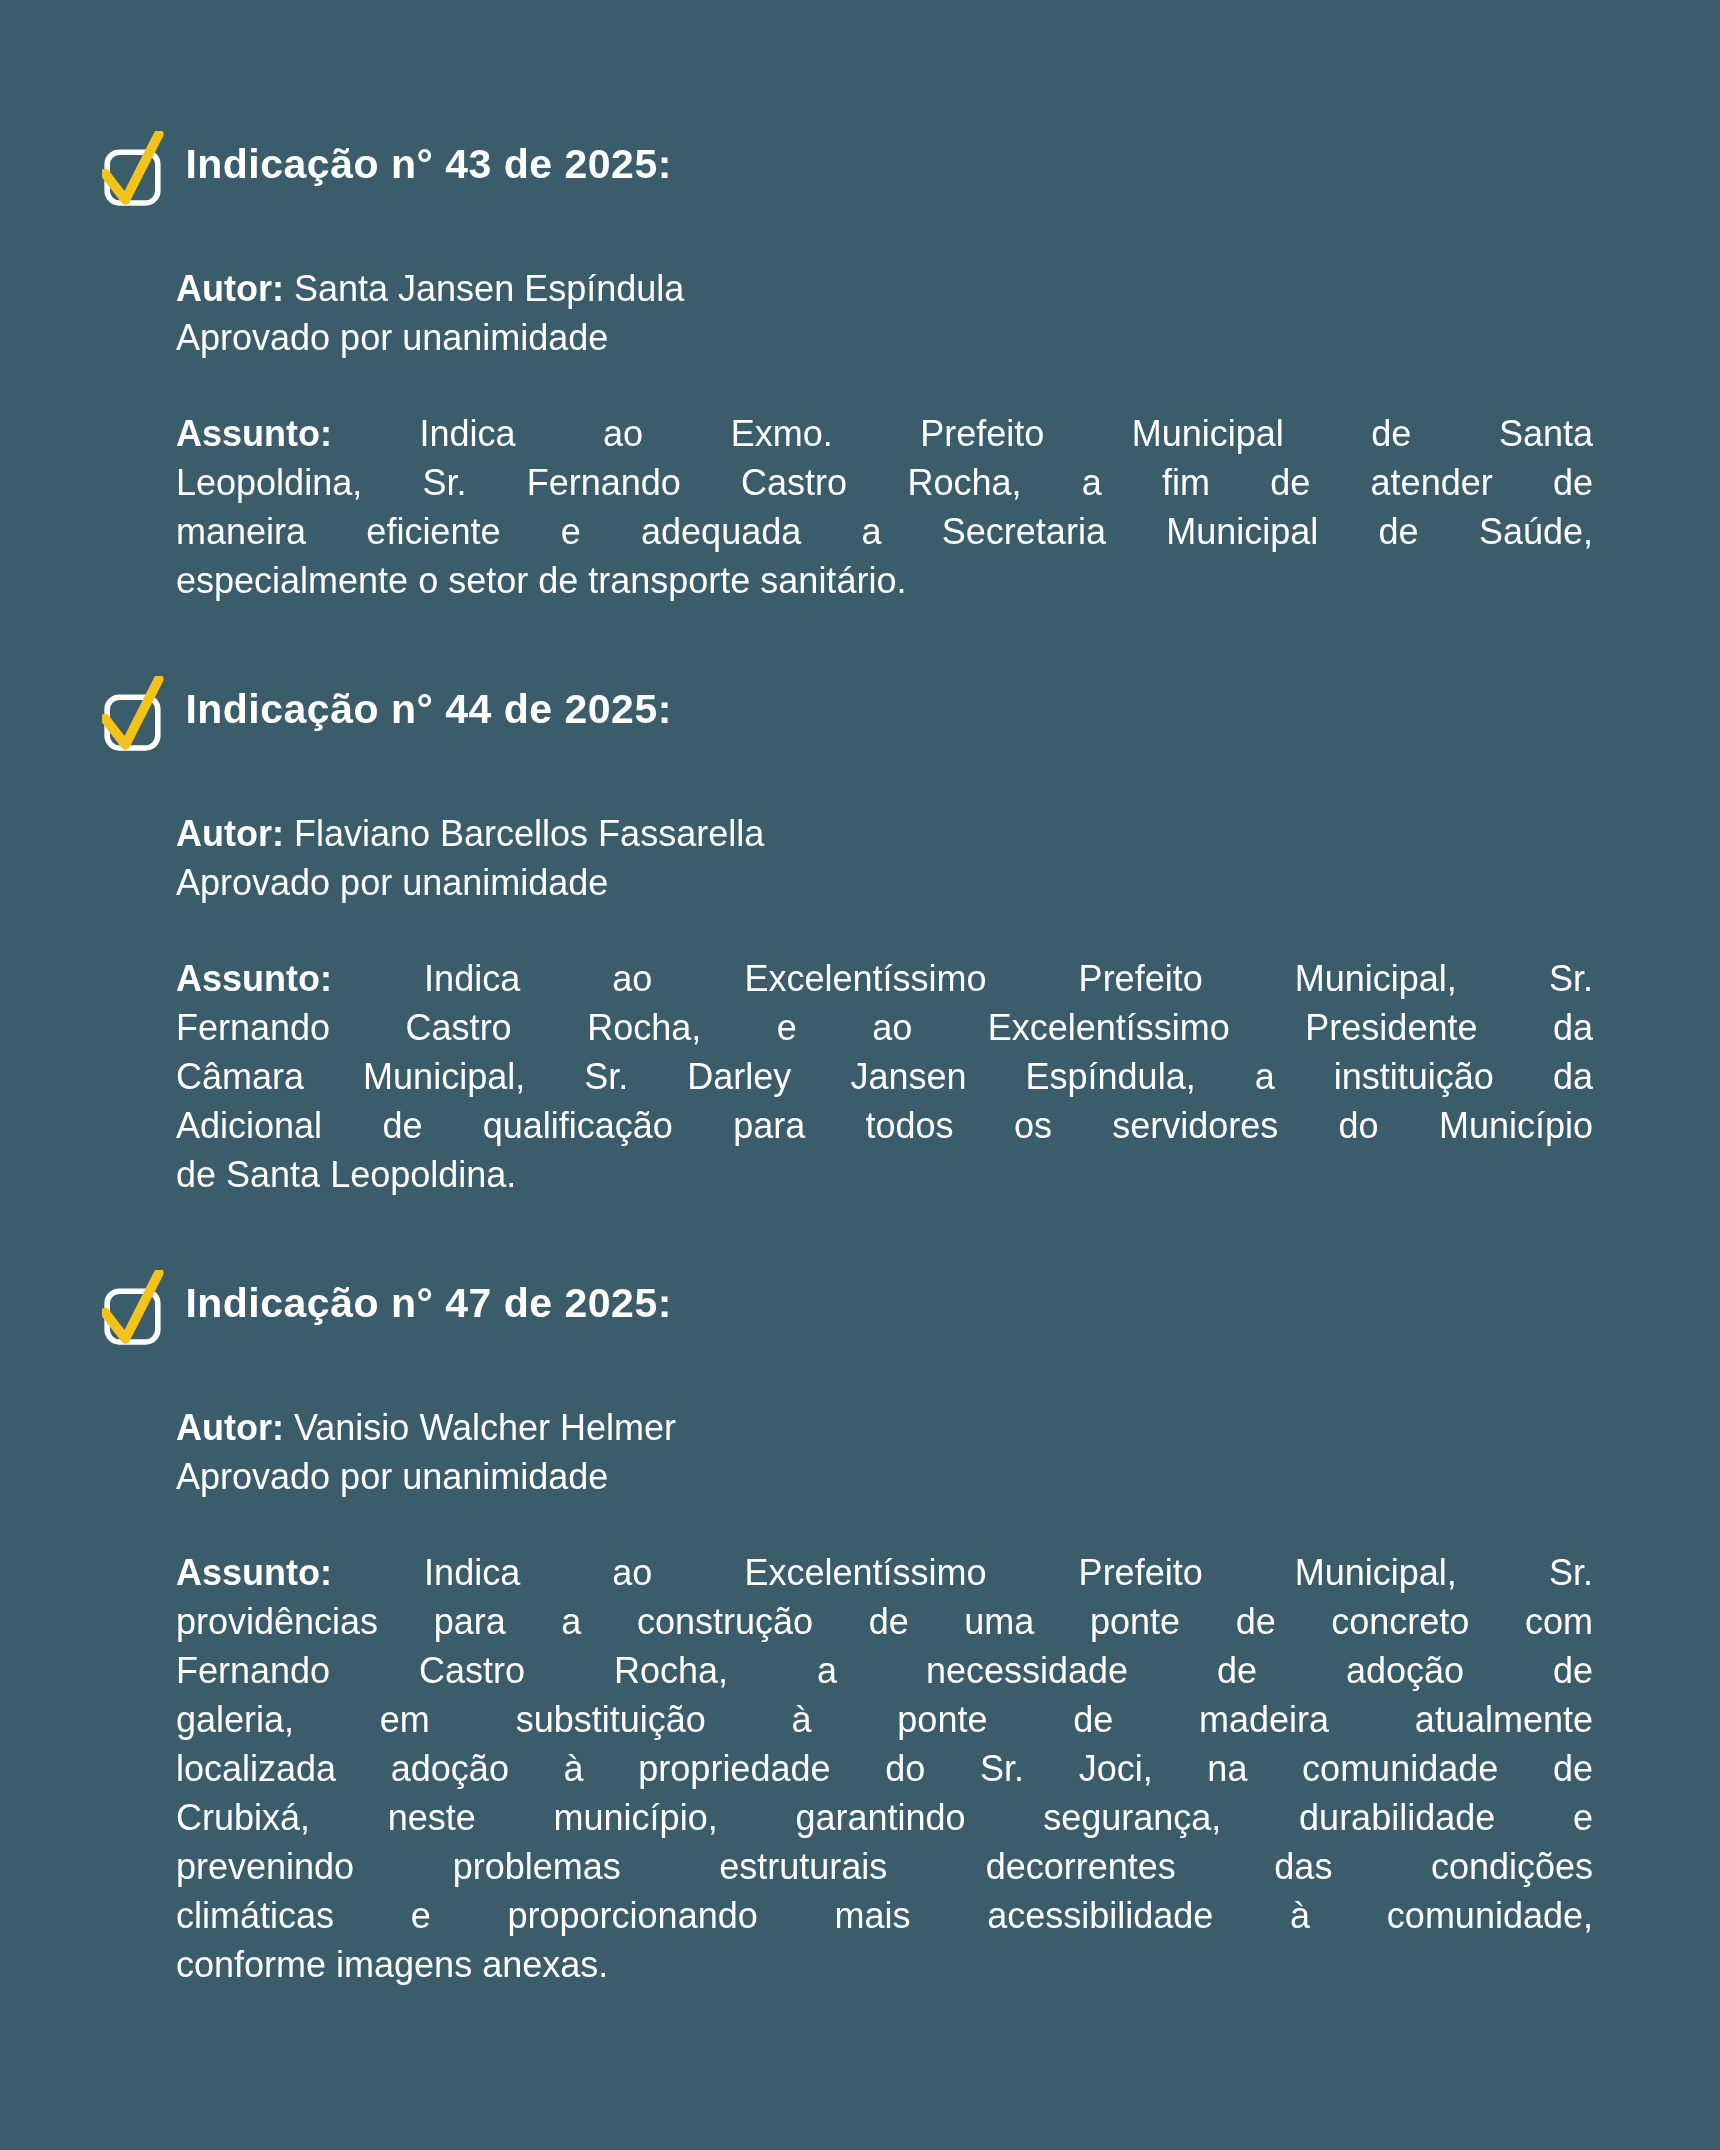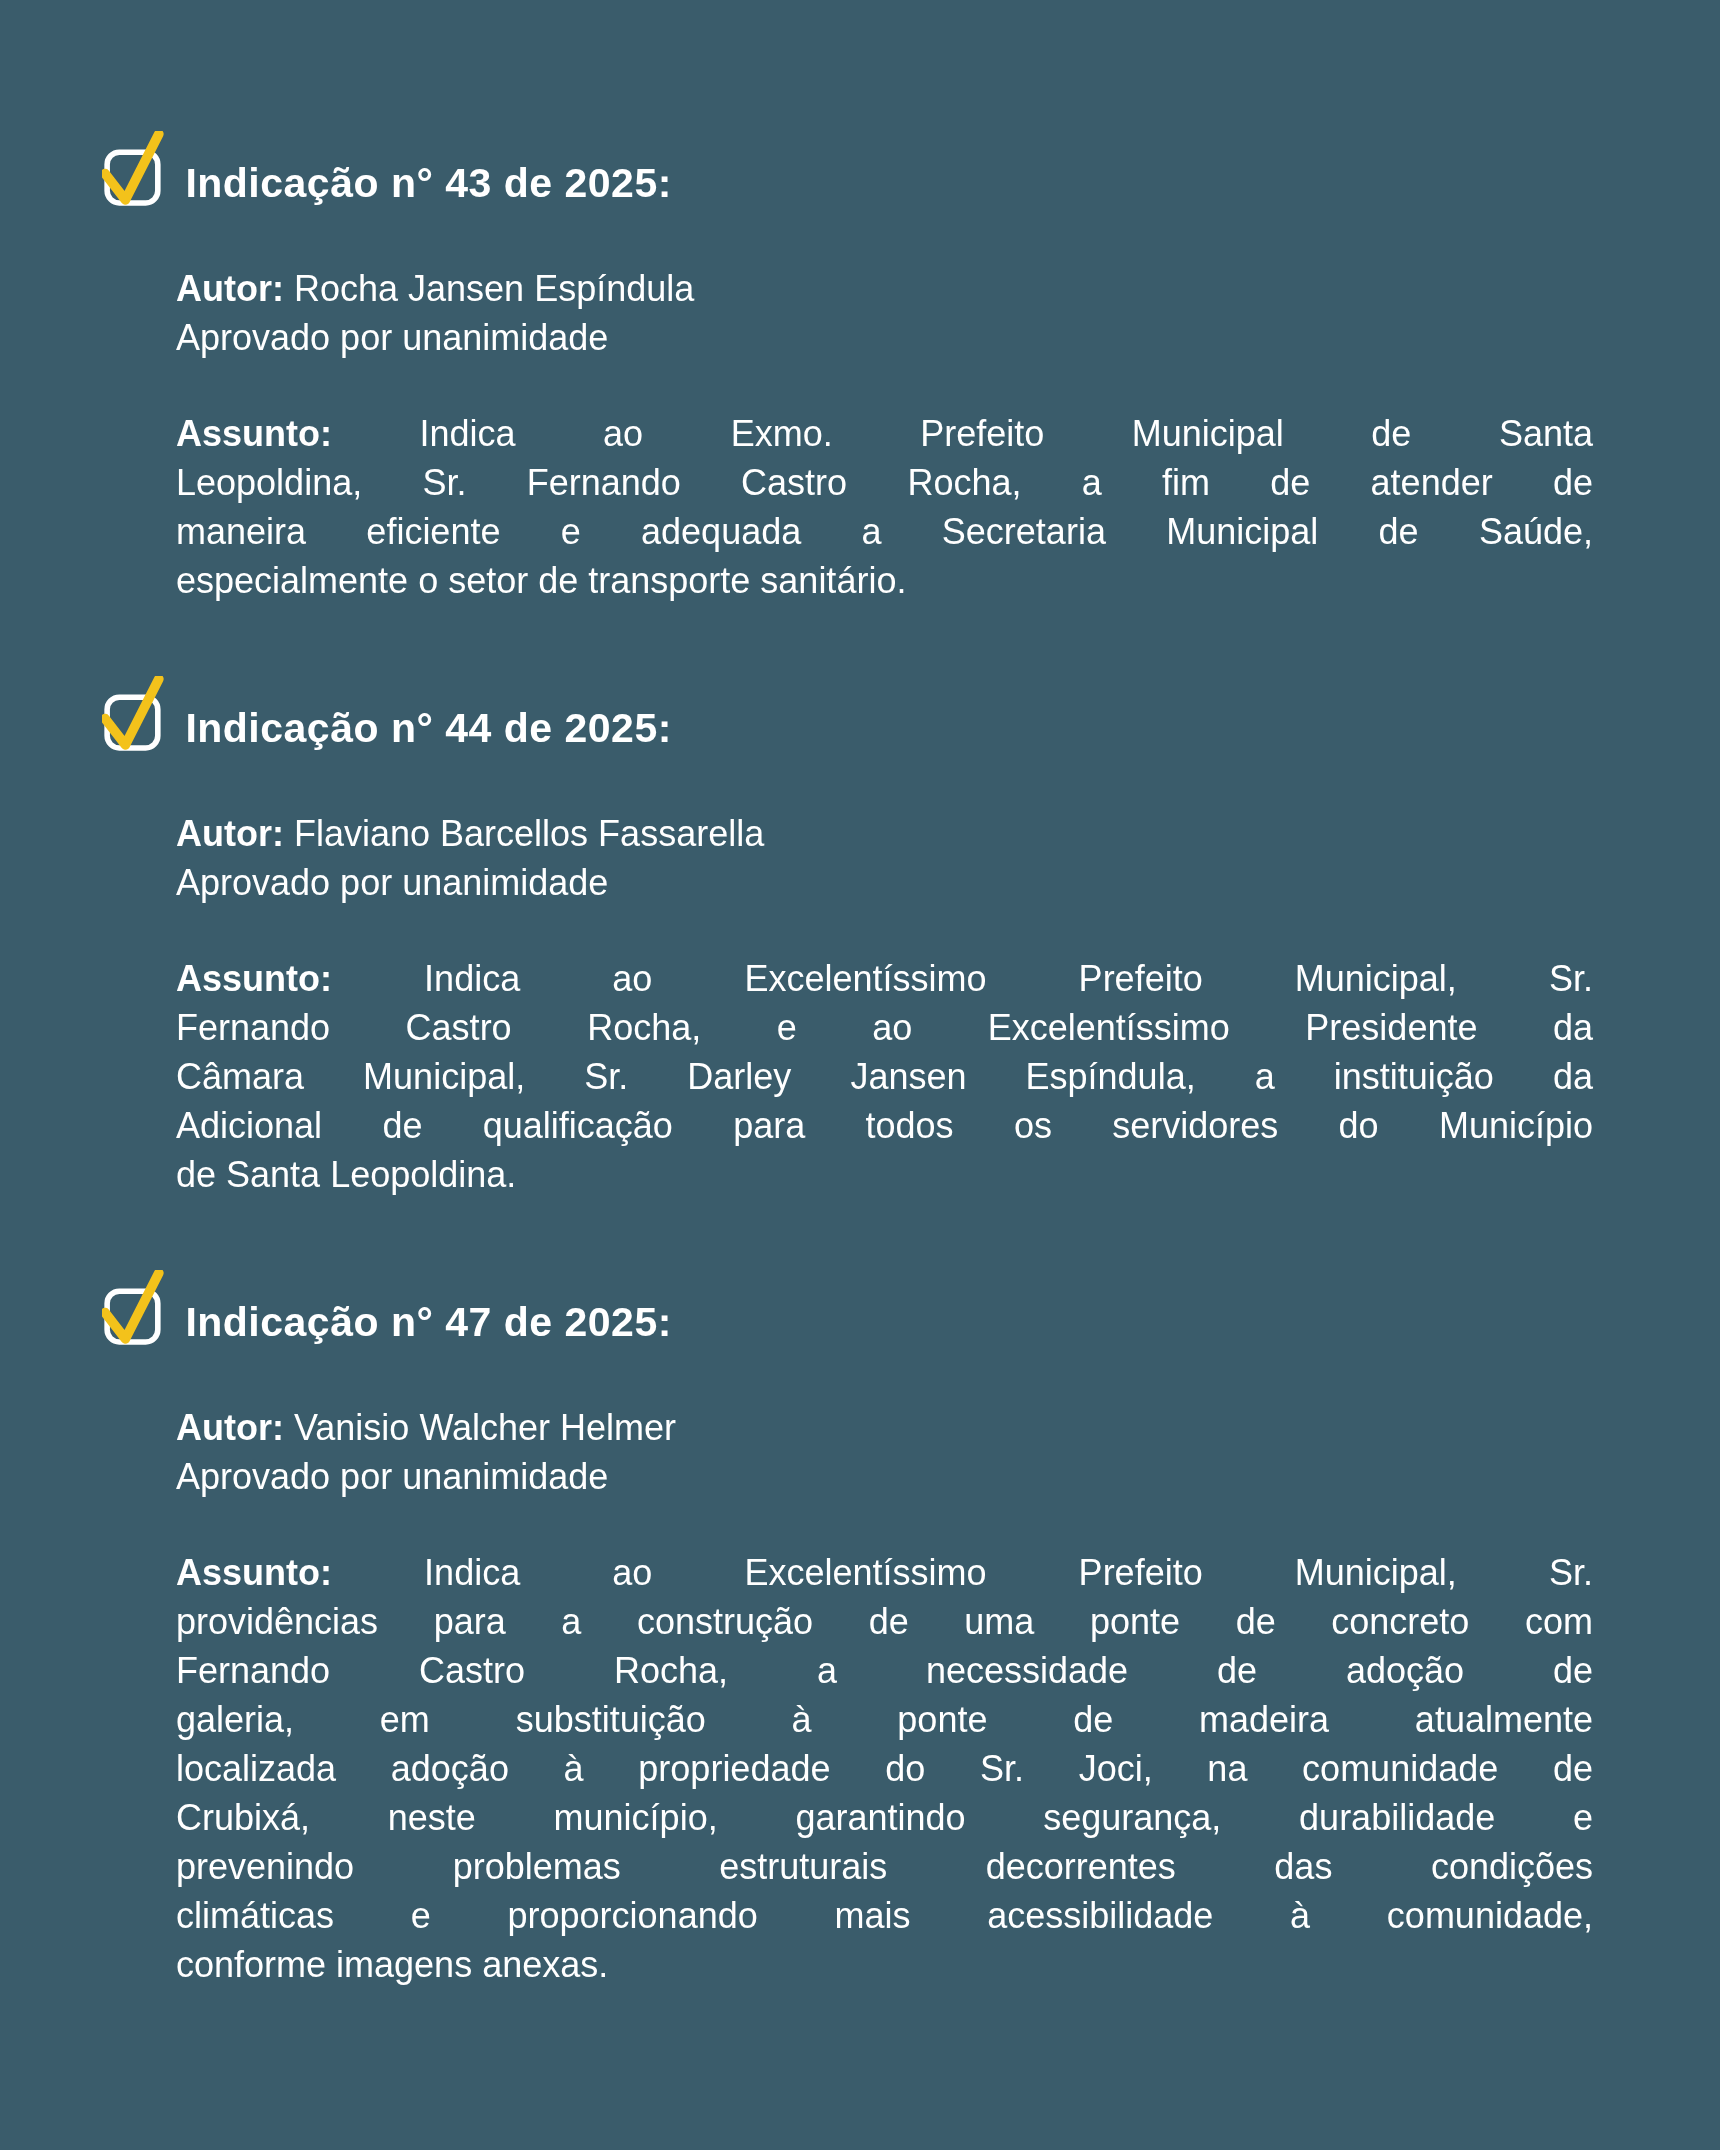--- a/index.html
+++ b/index.html
@@ -15,21 +15,21 @@
     font-family:"Liberation Sans", sans-serif;
     overflow:hidden;
   }
   .page{
     box-sizing:border-box;
     width:1720px;height:2151px;
     padding:131px 127px 0 102px;
   }
   .section{margin-bottom:71px;}
   .sec-header{
-    display:flex;align-items:flex-end;gap:18.4px;
+    display:flex;align-items:flex-start;gap:18.4px;
     margin-bottom:57px;
   }
   .check-icon{flex:0 0 auto;width:65px;height:76px;}
   .check-icon svg{display:block;}
   .sec-title{
     font-size:41px;font-weight:bold;letter-spacing:0.5px;
     padding-top:10.2px;white-space:nowrap;
   }
   .meta{
     margin-left:74px;
@@ -54,21 +54,21 @@
     <div class="sec-header">
       <span class="check-icon">
         <svg width="65" height="76" viewBox="0 0 128 150" xmlns="http://www.w3.org/2000/svg">
           <rect x="10" y="42" width="100" height="100" rx="24" fill="none" stroke="#FFFFFF" stroke-width="11"></rect>
           <path d="M6 84 L46 136 L112 6" fill="none" stroke="#F3C21B" stroke-width="19" stroke-linecap="round" stroke-linejoin="round"></path>
         </svg>
       </span>
       <span class="sec-title">Indicação n° 43 de 2025:</span>
     </div>
     <div class="meta">
-      <div><span class="bold-label">Autor:</span> <span>Rocha Jansen Espíndula</span></div>
+      <div><span class="bold-label">Autor:</span> <span>Santa Jansen Espíndula</span></div>
       <div>Aprovado por unanimidade</div>
     </div>
     <div class="assunto">
       <div class="jl"><span class="bold-label">Assunto:</span> <span>Indica ao Exmo. Prefeito Municipal de Santa</span></div>
       <div class="jl">Leopoldina, Sr. Fernando Castro Rocha, a fim de atender de</div>
       <div class="jl">maneira eficiente e adequada a Secretaria Municipal de Saúde,</div>
       <div class="jl last">especialmente o setor de transporte sanitário.</div>
     </div>
   </div>
 

